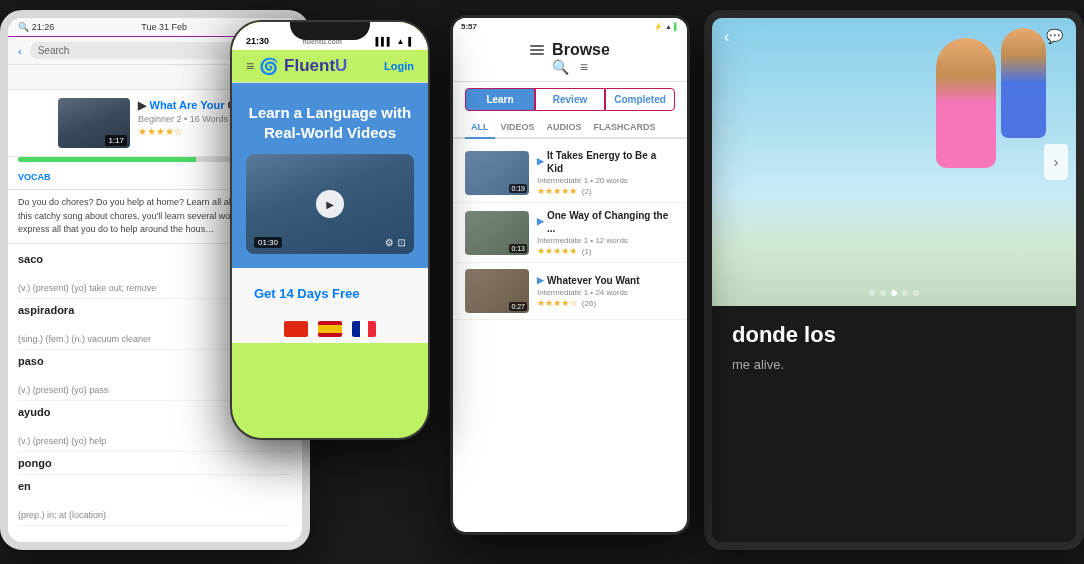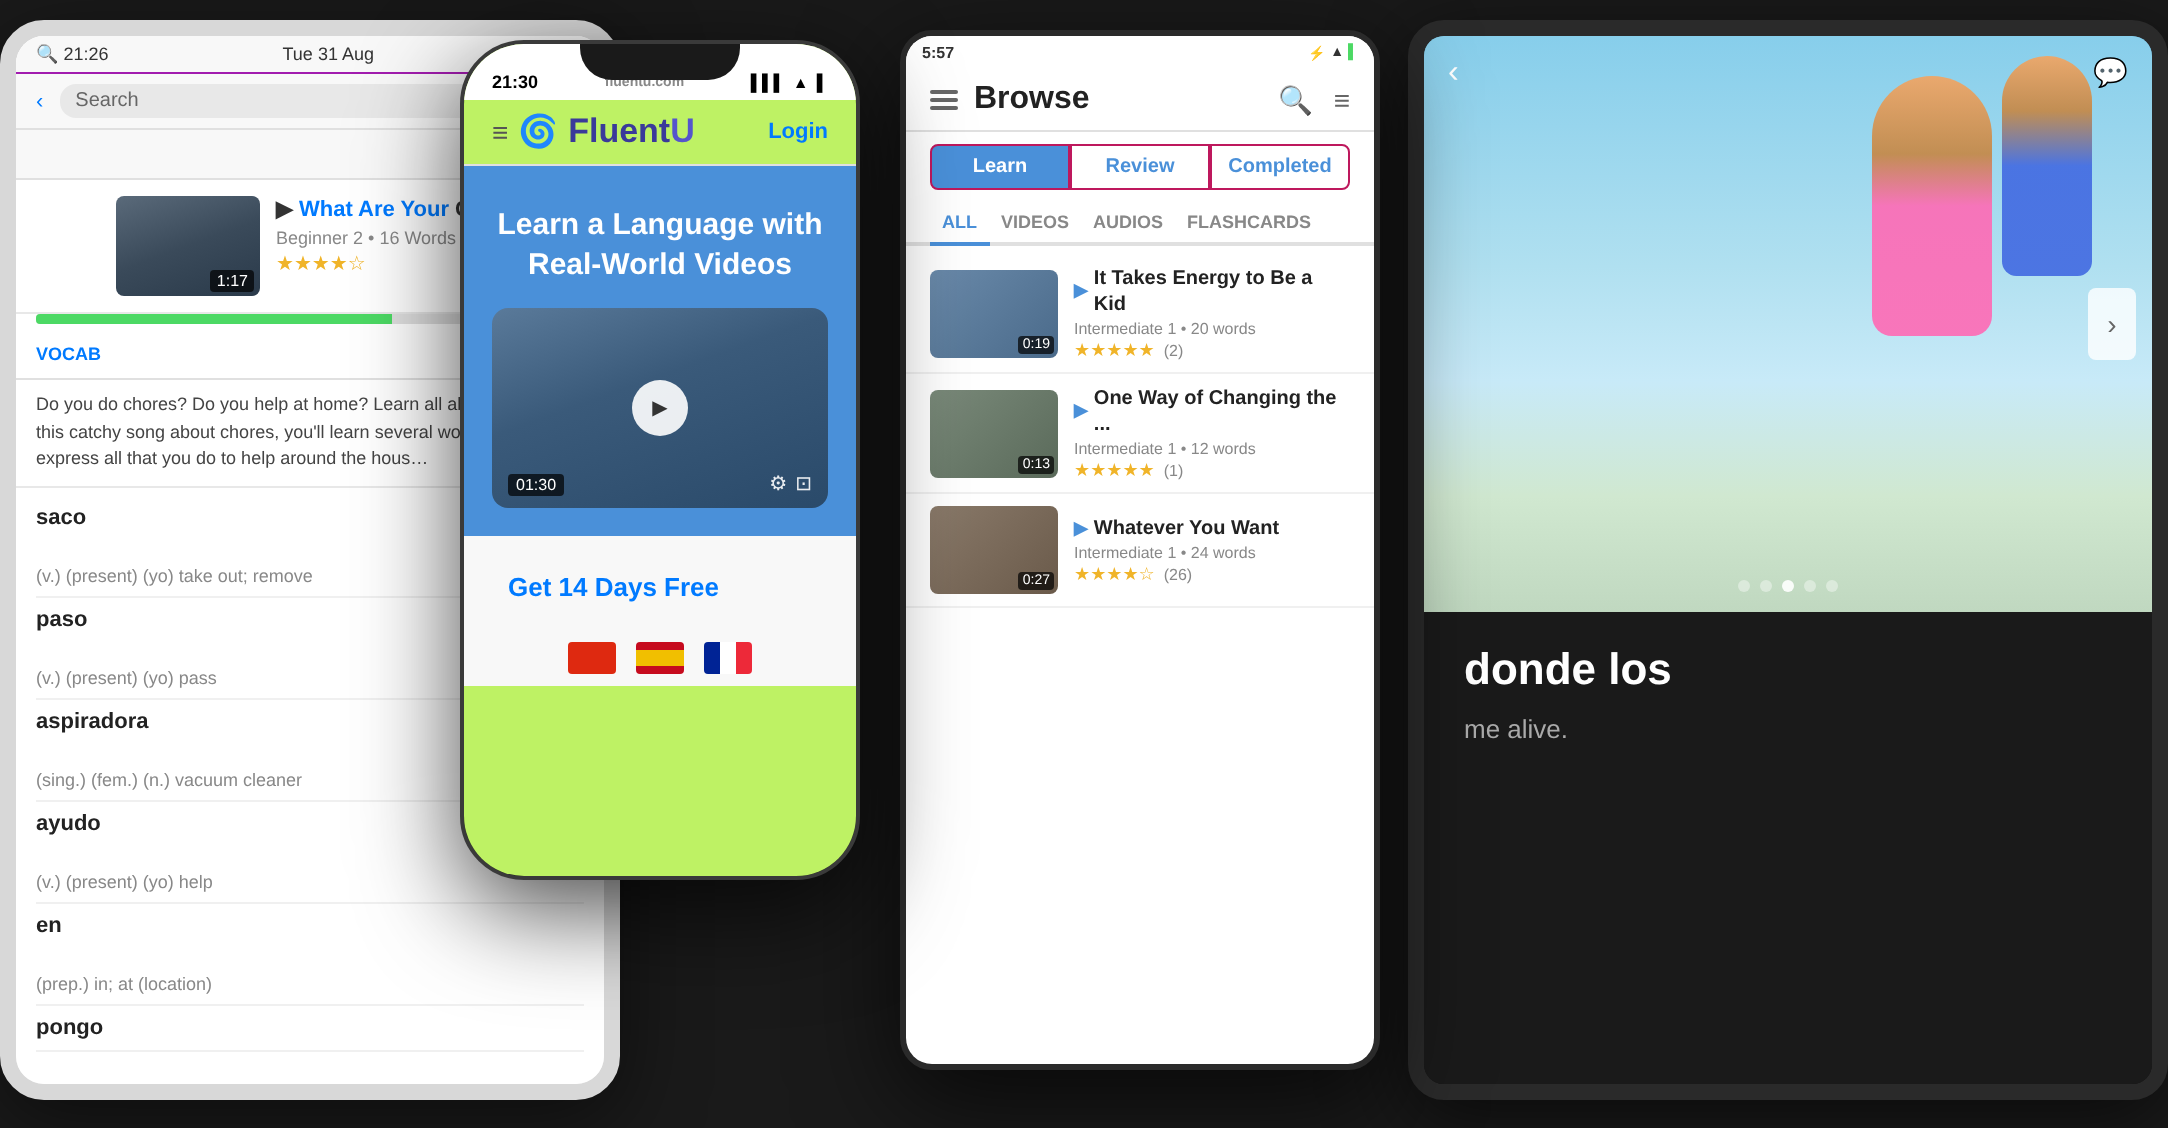--- a/index.html
+++ b/index.html
@@ -373,20 +373,21 @@
       align-items: center;
       gap: 2px;
       font-size: 7px;
     }
     .android-nav {
       display: flex;
       align-items: center;
       justify-content: space-between;
       padding: 6px 12px;
       border-bottom: 1px solid #e0e0e0;
+      flex-direction: column;
     }
     .android-nav-left {
       display: flex;
       align-items: center;
       gap: 8px;
     }
     .android-hamburger {
       display: flex;
       flex-direction: column;
       gap: 2px;
@@ -634,21 +635,21 @@
     .dot.active { background: rgba(255,255,255,0.9); }
   </style>
 </head>
 <body>
 
 <div class="ipad-left">
   <div class="screen">
 
     <div class="ipad-status">
       <span>🔍 <span>21:26</span></span>
-      <span>Tue 31 Aug</span>
+      <span>Tue 31 Feb</span>
       <span>19%</span>
     </div>
 
     <div class="ipad-search-bar">
       <span class="ipad-back-btn">‹</span>
       <div class="ipad-search-field">
         <span>Search</span>
       </div>
     </div>
 
@@ -684,37 +685,37 @@
     </div>
 
     <div class="ipad-description">Do you do chores? Do you help at home? Learn all about chores in this catchy song about chores, you'll learn several words and how to express all that you do to help around the hous…</div>
 
     <div class="ipad-vocab-list">
       <div class="ipad-vocab-item">
         <div class="ipad-vocab-word">saco</div>
         <div class="ipad-vocab-def">(v.) (present) (yo) take out; remove</div>
       </div>
       <div class="ipad-vocab-item">
+        <div class="ipad-vocab-word">aspiradora</div>
+        <div class="ipad-vocab-def">(sing.) (fem.) (n.) vacuum cleaner</div>
+      </div>
+      <div class="ipad-vocab-item">
         <div class="ipad-vocab-word">paso</div>
         <div class="ipad-vocab-def">(v.) (present) (yo) pass</div>
-      </div>
-      <div class="ipad-vocab-item">
-        <div class="ipad-vocab-word">aspiradora</div>
-        <div class="ipad-vocab-def">(sing.) (fem.) (n.) vacuum cleaner</div>
       </div>
       <div class="ipad-vocab-item">
         <div class="ipad-vocab-word">ayudo</div>
         <div class="ipad-vocab-def">(v.) (present) (yo) help</div>
       </div>
       <div class="ipad-vocab-item">
+        <div class="ipad-vocab-word">pongo</div>
+      </div>
+      <div class="ipad-vocab-item">
         <div class="ipad-vocab-word">en</div>
         <div class="ipad-vocab-def">(prep.) in; at (location)</div>
-      </div>
-      <div class="ipad-vocab-item">
-        <div class="ipad-vocab-word">pongo</div>
       </div>
     </div>
   </div>
 </div>
 
 <div class="iphone-center">
   <div class="iphone-notch"></div>
   <div class="iphone-screen">
 
     <div class="iphone-status">

